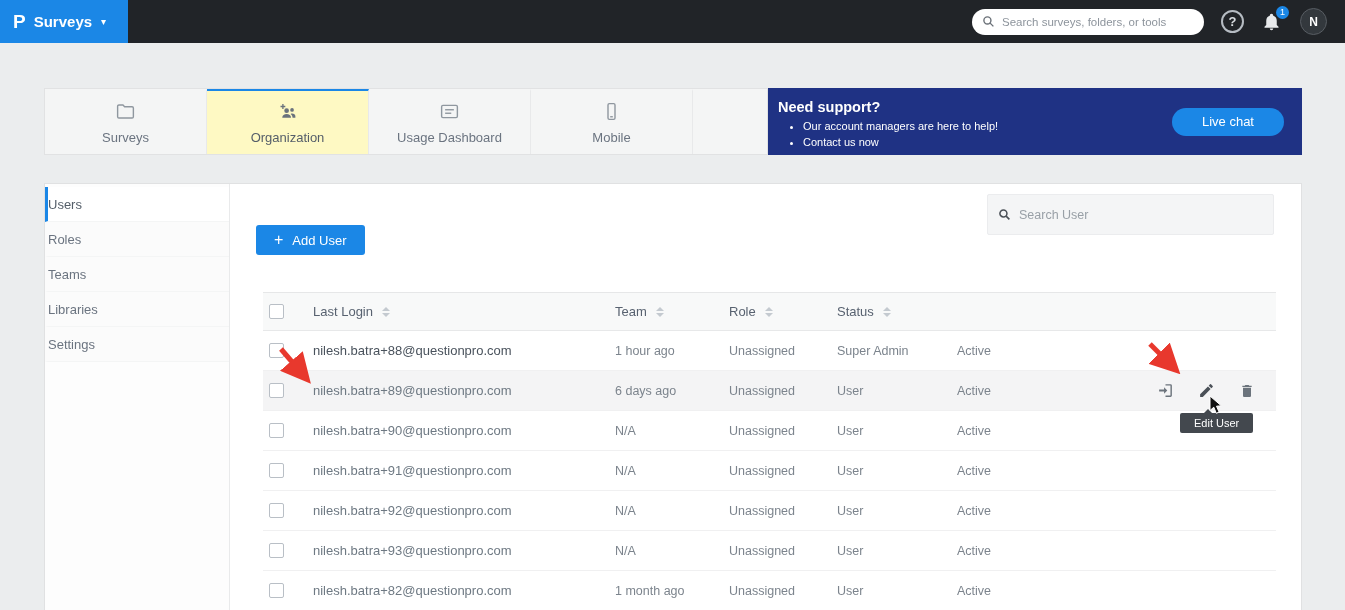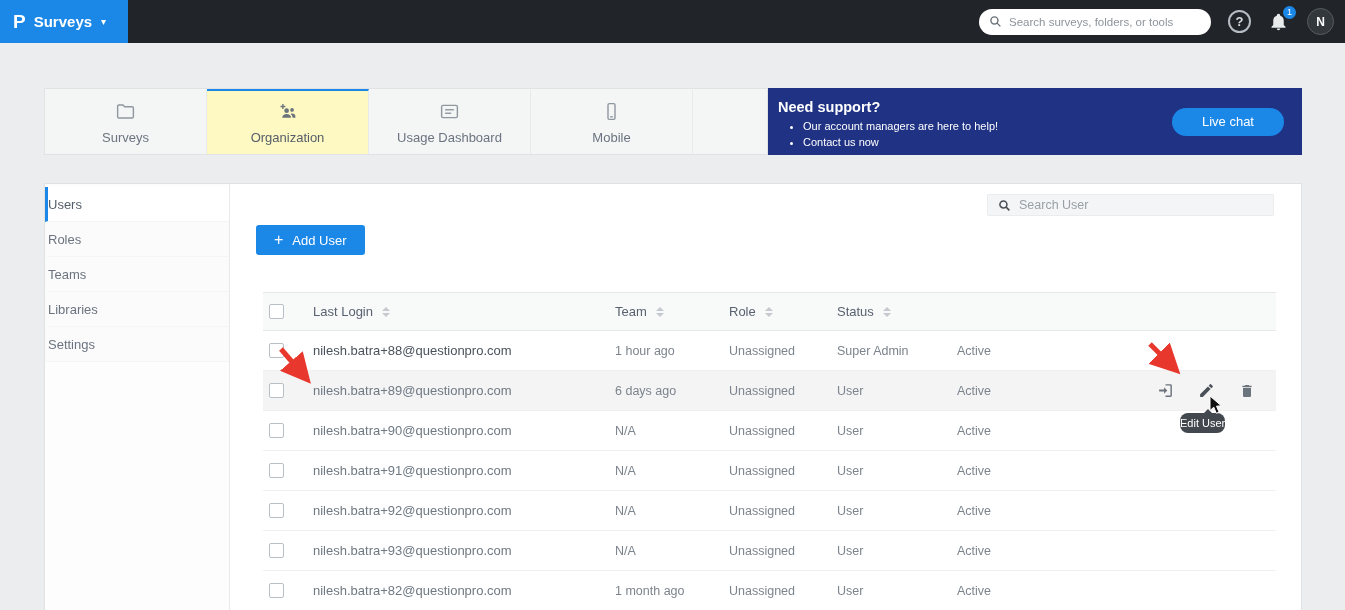--- a/index.html
+++ b/index.html
@@ -5,21 +5,21 @@
   * { box-sizing: border-box; margin: 0; padding: 0; }
   html,body { width:1345px; height:610px; overflow:hidden; }
   body { font-family:"Liberation Sans", sans-serif; background:#ebedee; position:relative; }
 
   
   .topbar { height:43px; background:#212428; display:flex; align-items:center; }
   .brand { width:128px; height:43px; background:#1b87e6; display:flex; align-items:center; padding:0 8px 0 13px; gap:8px; color:#fff; cursor:pointer; }
   .logo-mark { font-size:19px; font-weight:bold; line-height:1; }
   .brand-label { font-size:15px; font-weight:bold; }
   .caret { font-size:10px; margin-left:1px; }
-  .topbar-right { margin-left:auto; display:flex; align-items:center; gap:17px; padding-right:11px; }
+  .topbar-right { margin-left:auto; display:flex; align-items:center; gap:17px; padding-right:18px; }
   .global-search { width:232px; height:26px; background:#fff; border-radius:13px; display:flex; align-items:center; padding:0 10px; gap:7px; }
   .global-search input { flex:1; border:none; outline:none; background:transparent; font-size:11.5px; color:#444; font-family:inherit; }
   .global-search input::placeholder { color:#8d949c; }
   .help-btn { width:23px; height:23px; border-radius:50%; border:2px solid #b6bcc3; color:#d9dde1; font-size:13px; font-weight:bold; display:flex; align-items:center; justify-content:center; cursor:pointer; }
   .bell-wrap { position:relative; cursor:pointer; width:22px; height:22px; }
   .bell-badge { position:absolute; top:-5px; right:-6px; background:#1b87e6; color:#fff; font-size:9px; min-width:13px; height:13px; border-radius:7px; display:flex; align-items:center; justify-content:center; padding:0 2px; }
   .avatar { width:27px; height:27px; border-radius:50%; background:#33383d; border:1px solid #585d63; color:#fff; font-size:12px; font-weight:bold; display:flex; align-items:center; justify-content:center; cursor:pointer; }
 
   
   .band { position:absolute; left:44px; top:88px; right:43px; height:67px; display:flex; }
@@ -32,21 +32,21 @@
   .support ul { list-style:disc; padding-left:17px; margin-left:8px; font-size:11px; line-height:1.45; }
   .live-chat { position:absolute; right:18px; top:50%; transform:translateY(-50%); background:#1b87e6; color:#fff; border:none; border-radius:15px; height:28px; padding:0 30px; font-size:13px; cursor:pointer; font-family:inherit; }
 
   
   .main-card { position:absolute; left:44px; top:183px; right:43px; height:520px; background:#fff; border:1px solid #e0e1e2; display:flex; }
   .sidebar { width:185px; border-right:1px solid #e9eaeb; background:#fdfdfd; padding-top:3px; }
   .side-item { height:35px; display:flex; align-items:center; font-size:13px; color:#6b7480; border-left:3px solid transparent; border-bottom:1px solid #f4f5f5; background:#fbfbfb; cursor:pointer; }
   .side-item.active { background:#fff; border-left-color:#1b87e6; color:#545e69; }
   .content { flex:1; position:relative; }
 
-  .search-user { position:absolute; right:27px; top:10px; width:287px; height:22px; background:#f4f5f6; border:1px solid #ebecee; border-radius:2px; display:flex; align-items:center; gap:8px; padding:0 10px; }
+  .search-user { position:absolute; right:27px; top:10px; width:287px; height:41px; background:#f4f5f6; border:1px solid #ebecee; border-radius:2px; display:flex; align-items:center; gap:8px; padding:0 10px; }
   .search-user input { flex:1; border:none; outline:none; background:transparent; font-size:12.5px; color:#555; font-family:inherit; }
   .search-user input::placeholder { color:#99a0a7; }
 
   .add-user { position:absolute; left:26px; top:41px; height:30px; display:flex; align-items:center; gap:9px; background:#1b87e6; color:#fff; border:none; border-radius:3px; font-size:13px; padding:0 18px; cursor:pointer; font-family:inherit; }
   .add-user .plus { font-size:16px; line-height:1; }
 
   
   .table { position:absolute; left:33px; top:108px; width:1013px; }
   .trow { display:grid; grid-template-columns:50px 302px 114px 108px 120px 100px 1fr; align-items:center; height:40px; border-bottom:1px solid #f0f0f1; font-size:12.5px; color:#7c848d; }
   .thead { height:39px; background:#f8f9f9; border-top:1px solid #e6e7e8; border-bottom:1px solid #e7e8e9; color:#586270; font-size:13px; }
@@ -60,21 +60,21 @@
   .asc { width:0; height:0; border-left:5px solid transparent; border-right:5px solid transparent; border-bottom:6px solid #1b87e6; margin-left:auto; margin-right:10px; cursor:pointer; }
   .sortb { display:inline-flex; flex-direction:column; gap:2px; margin-left:9px; cursor:pointer; }
   .sortb i { display:block; width:0; height:0; border-left:4px solid transparent; border-right:4px solid transparent; }
   .sortb .u { border-bottom:4px solid #c4cad0; }
   .sortb .d { border-top:4px solid #c4cad0; }
   .actions { justify-content:flex-end; gap:23px; padding-right:20px; }
   .act-icon { width:18px; height:18px; cursor:pointer; display:flex; align-items:center; justify-content:center; }
 
   
   .overlay { position:absolute; inset:0; pointer-events:none; }
-  .tooltip { position:absolute; left:1180px; top:413px; background:#43484e; color:#fff; font-size:11px; padding:4px 0; border-radius:8px; white-space:nowrap; }
+  .tooltip { position:absolute; left:1180px; top:413px; background:#43484e; color:#fff; font-size:11px; padding:4px 14px; border-radius:2px; white-space:nowrap; }
   .tooltip::before { content:""; position:absolute; top:-4px; left:24px; border-left:4px solid transparent; border-right:4px solid transparent; border-bottom:4px solid #43484e; }
   .cursor-icon { position:absolute; left:1209px; top:395px; }
 </style>
 </head>
 <body>
 
 <header class="topbar">
   <div class="brand">
     <span class="logo-mark">P</span>
     <span class="brand-label">Surveys</span>

